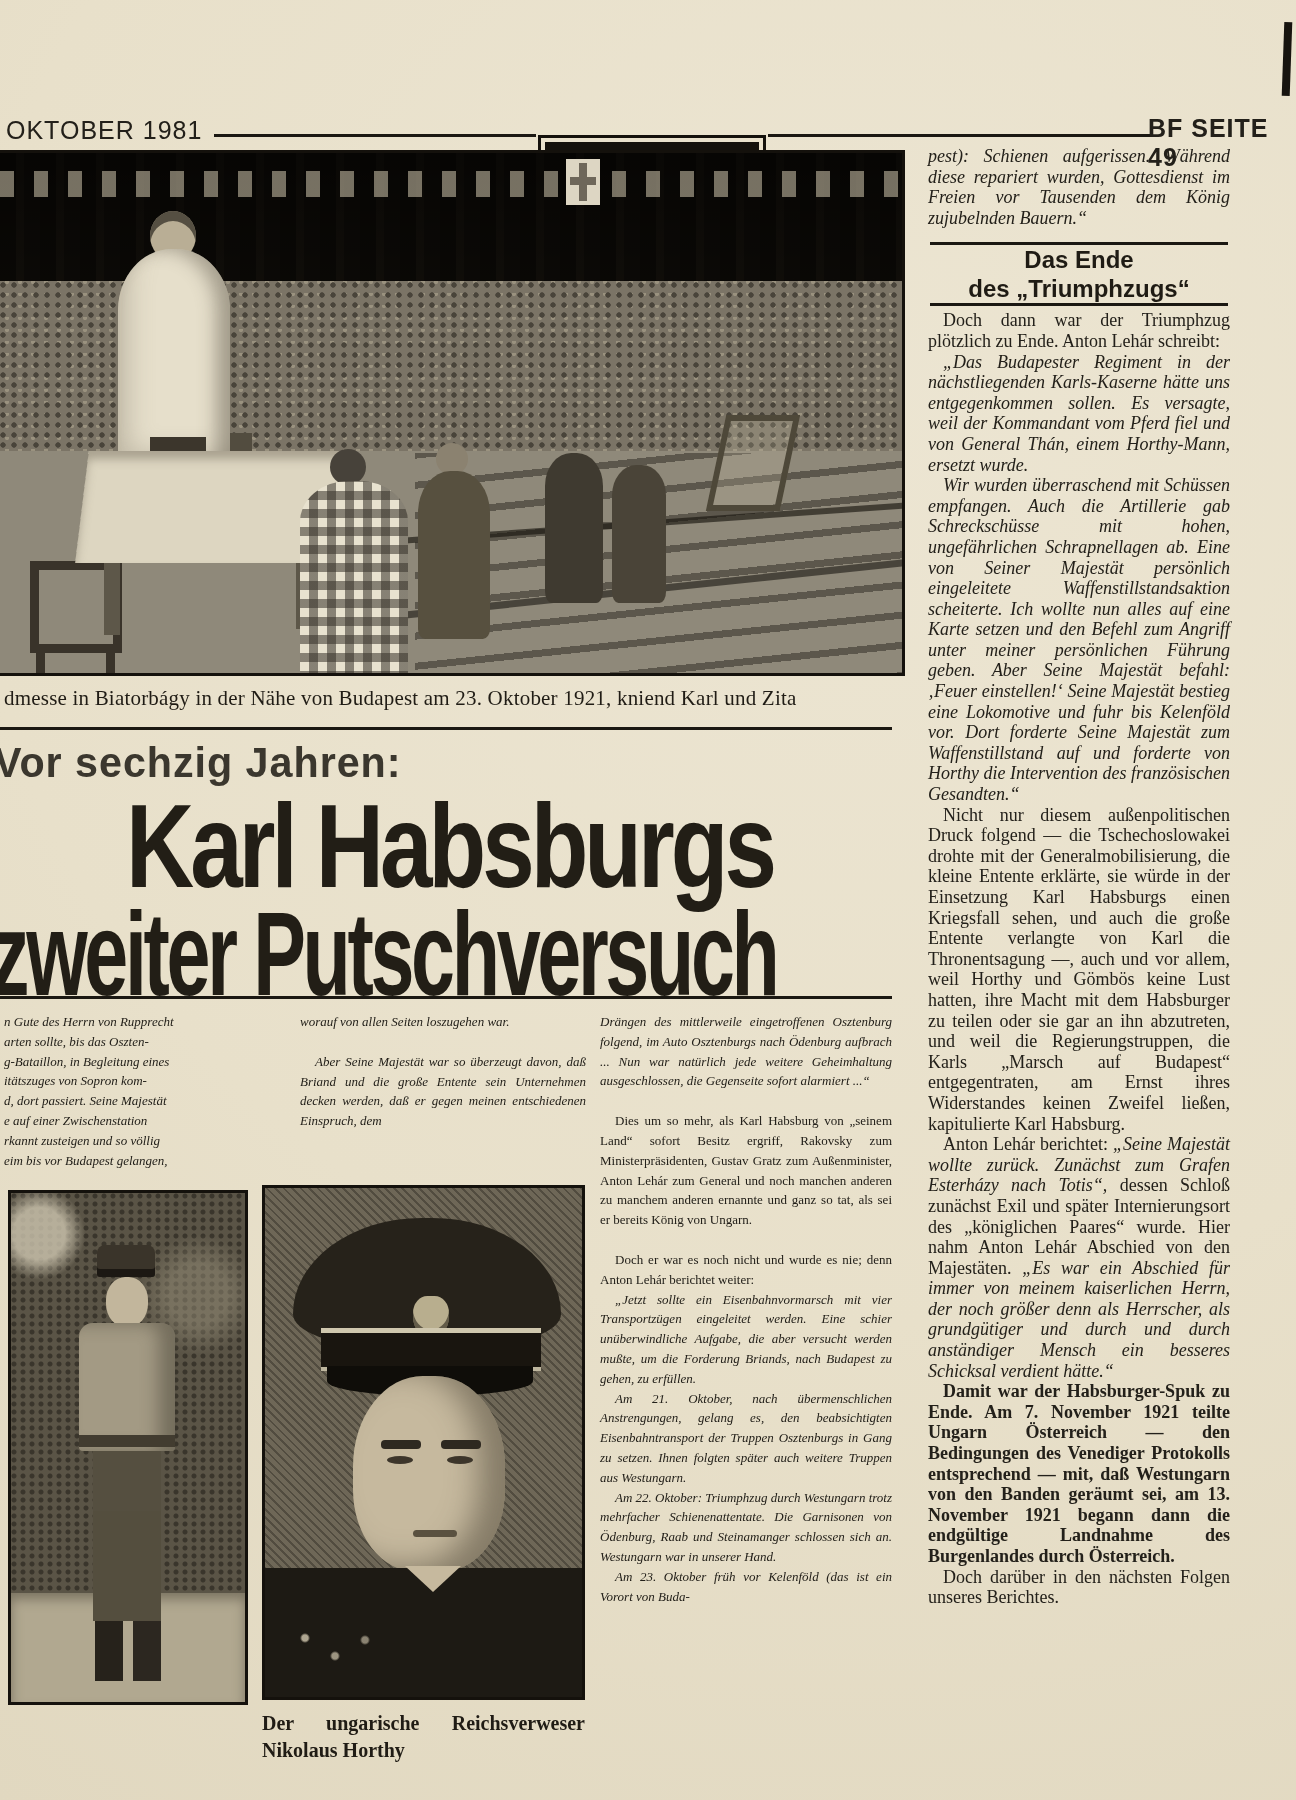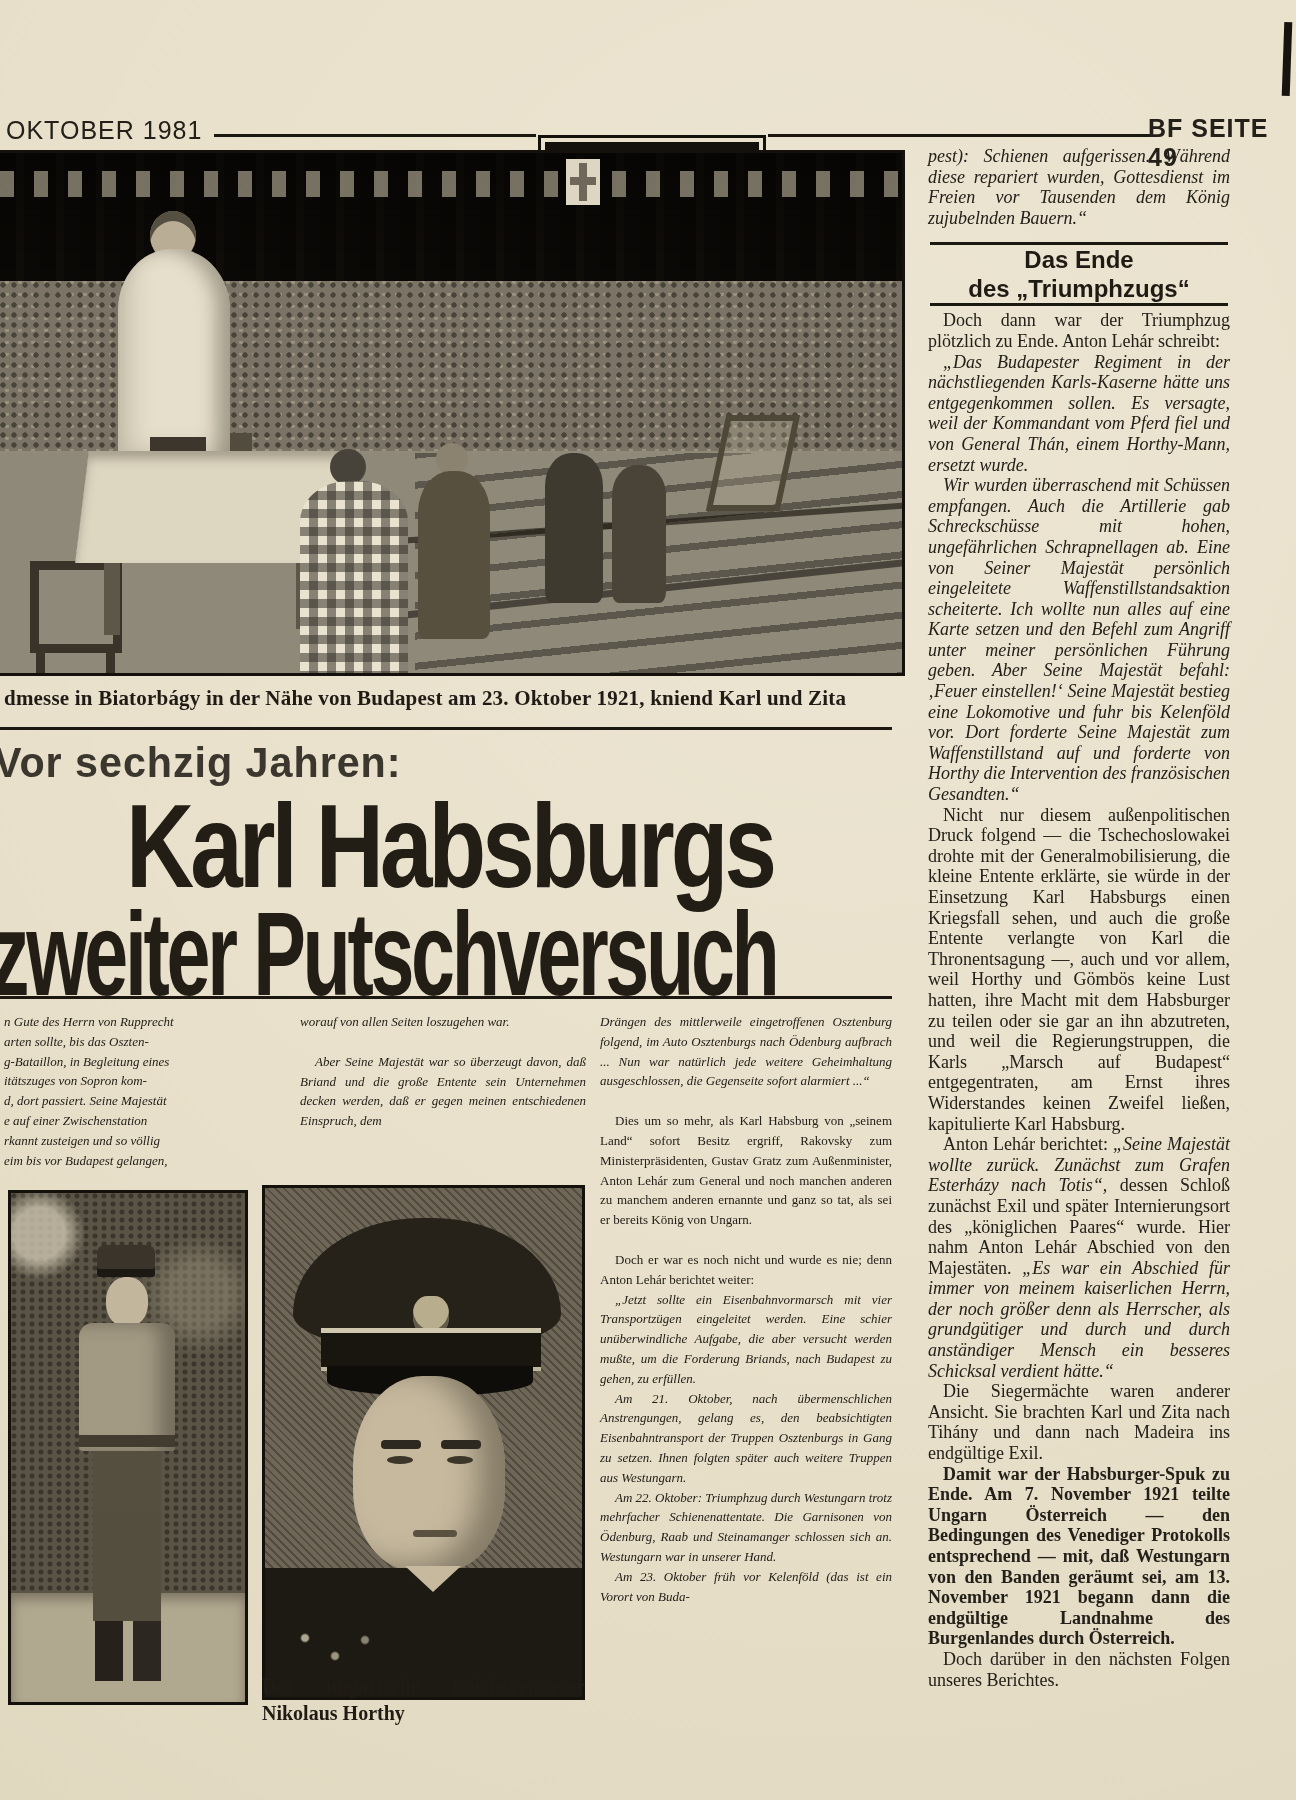--- a/index.html
+++ b/index.html
@@ -64,21 +64,21 @@
   .mp-kneeler-dark{position:absolute;left:418px;top:318px;width:72px;height:168px;background:#57503f;
     border-radius:45% 45% 10% 10% / 25% 25% 6% 6%;}
   .mp-kneeler-dark-head{position:absolute;left:436px;top:290px;width:32px;height:32px;background:#8b8270;border-radius:50%;}
   .mp-soldier1{position:absolute;left:545px;top:300px;width:58px;height:150px;background:#3f3a30;border-radius:45% 45% 12% 12%/22% 22% 8% 8%;}
   .mp-soldier2{position:absolute;left:612px;top:312px;width:54px;height:138px;background:#4a4438;border-radius:45% 45% 12% 12%/22% 22% 8% 8%;}
   .mp-chair{position:absolute;left:30px;top:408px;width:92px;height:92px;border:9px solid #39332a;box-sizing:border-box;background:transparent;}
   .mp-chair-leg1{position:absolute;left:36px;top:498px;width:9px;height:72px;background:#39332a;}
   .mp-chair-leg2{position:absolute;left:106px;top:498px;width:9px;height:66px;background:#39332a;}
   .mp-foldchair{position:absolute;left:716px;top:262px;width:74px;height:96px;border:6px solid #4e4839;box-sizing:border-box;transform:skewX(-12deg);background:rgba(190,182,160,.25);}
   
-  .main-caption{left:4px;top:686px;width:884px;font-weight:bold;font-size:21px;letter-spacing:.2px;color:#201c15;}
+  .main-caption{left:4px;top:686px;width:884px;font-weight:normal;font-size:21px;letter-spacing:.2px;color:#201c15;}
   .rule-caption{left:0;top:727px;width:892px;}
   .kicker{left:-6px;top:738px;font-family:"Liberation Sans",sans-serif;font-weight:bold;font-size:43px;color:#3b372e;letter-spacing:1px;transform:scaleX(.96);transform-origin:left top;}
   .headline{font-family:"Liberation Sans",sans-serif;font-weight:bold;color:#221e16;line-height:.92;white-space:nowrap;}
   .headline1{left:126px;top:792px;font-size:118px;letter-spacing:-5px;transform:scaleX(.80);transform-origin:left top;}
   .headline2{left:-10px;top:900px;font-size:118px;letter-spacing:-5px;transform:scaleX(.67);transform-origin:left top;}
   .rule-headline{left:0;top:996px;width:892px;}
   
   .bodycol{position:absolute;top:1012px;font-size:13px;line-height:19.8px;text-align:justify;color:#23201a;}
   .col1{left:4px;width:284px;font-style:italic;}
   .col2{left:300px;width:286px;}
@@ -128,21 +128,21 @@
   .hp-eye1{position:absolute;left:122px;top:268px;width:26px;height:8px;background:#3c352a;border-radius:50%;}
   .hp-eye2{position:absolute;left:182px;top:268px;width:26px;height:8px;background:#3c352a;border-radius:50%;}
   .hp-mouth{position:absolute;left:148px;top:342px;width:44px;height:7px;background:#5a5140;border-radius:4px;}
   .hp-shoulders{position:absolute;left:0;top:380px;width:100%;height:135px;background:#1d1a14;
     background-image:radial-gradient(circle at 40px 70px, rgba(210,200,175,.8) 3px, transparent 5px),
       radial-gradient(circle at 70px 88px, rgba(210,200,175,.7) 3px, transparent 5px),
       radial-gradient(circle at 100px 72px, rgba(210,200,175,.6) 3px, transparent 5px);}
   .hp-collar{position:absolute;left:140px;top:378px;width:56px;height:26px;background:#c6b99e;clip-path:polygon(0 0,100% 0,50% 100%);}
   
   .lehar-caption{left:0;top:1712px;width:252px;font-weight:bold;font-size:19px;line-height:26px;color:#201c15;}
-  .horthy-caption{left:262px;top:1673px;width:323px;font-weight:bold;font-size:20px;line-height:27px;color:#201c15;}
+  .horthy-caption{left:262px;top:1710px;width:323px;font-weight:bold;font-size:20px;line-height:27px;color:#201c15;}
   .just-line{text-align:justify;text-align-last:justify;}
 </style>
 </head>
 <body>
 
 <div class="page">
 
   <div class="abs hdr-date">OKTOBER 1981</div>
   <div class="rule hdr-rule-l"></div>
   <div class="abs report-box">
@@ -223,21 +223,20 @@
       <div class="sh-line">Das Ende</div>
       <div class="sh-line">des „Triumphzugs“</div>
       <div class="sh-rule"></div>
     </div>
     <div>
         <p class="para indent"><span class="seg-roman">Doch dann war der Triumphzug plötzlich zu Ende. Anton Lehár schreibt:</span></p>
         <p class="para indent"><span class="seg-italic">„Das Budapester Regiment in der nächstliegenden Karls-Kaserne hätte uns entgegenkommen sollen. Es versagte, weil der Kommandant vom Pferd fiel und von General Thán, einem Horthy-Mann, ersetzt wurde.</span></p>
         <p class="para indent"><span class="seg-italic">Wir wurden überraschend mit Schüssen empfangen. Auch die Artillerie gab Schreckschüsse mit hohen, ungefährlichen Schrapnellagen ab. Eine von Seiner Majestät persönlich eingeleitete Waffenstillstandsaktion scheiterte. Ich wollte nun alles auf eine Karte setzen und den Befehl zum Angriff unter meiner persönlichen Führung geben. Aber Seine Majestät befahl: ‚Feuer einstellen!‘ Seine Majestät bestieg eine Lokomotive und fuhr bis Kelenföld vor. Dort forderte Seine Majestät zum Waffenstillstand auf und forderte von Horthy die Intervention des französischen Gesandten.“</span></p>
         <p class="para indent"><span class="seg-roman">Nicht nur diesem außenpolitischen Druck folgend — die Tschechoslowakei drohte mit der Generalmobilisierung, die kleine Entente erklärte, sie würde in der Einsetzung Karl Habsburgs einen Kriegsfall sehen, und auch die große Entente verlangte von Karl die Thronentsagung —, auch und vor allem, weil Horthy und Gömbös keine Lust hatten, ihre Macht mit dem Habsburger zu teilen oder sie gar an ihn abzutreten, und weil die Regierungstruppen, die Karls „Marsch auf Budapest“ entgegentraten, am Ernst ihres Widerstandes keinen Zweifel ließen, kapitulierte Karl Habsburg.</span></p>
         <p class="para indent"><span class="seg-roman">Anton Lehár berichtet: </span><span class="seg-italic">„Seine Majestät wollte zurück. Zunächst zum Grafen Esterházy nach Totis“, </span><span class="seg-roman">dessen Schloß zunächst Exil und später Internierungsort des „königlichen Paares“ wurde. Hier nahm Anton Lehár Abschied von den Majestäten. </span><span class="seg-italic">„Es war ein Abschied für immer von meinem kaiserlichen Herrn, der noch größer denn als Herrscher, als grundgütiger und durch und durch anständiger Mensch ein besseres Schicksal verdient hätte.“</span></p>
-        <p class="para indent"><span class="seg-roman">Die Siegermächte waren anderer Ansicht. Sie brachten Karl und Zita nach Tihány und dann nach Madeira ins endgültige Exil.</span></p>
         <p class="para indent"><span class="seg-bold">Damit war der Habsburger-Spuk zu Ende. Am 7. November 1921 teilte Ungarn Österreich — den Bedingungen des Venediger Protokolls entsprechend — mit, daß Westungarn von den Banden geräumt sei, am 13. November 1921 begann dann die endgültige Landnahme des Burgenlandes durch Österreich.</span></p>
         <p class="para indent"><span class="seg-roman">Doch darüber in den nächsten Folgen unseres Berichtes.</span></p>
       </div>
   </div>
 
   <div class="photo lehar-photo">
     <div class="lp-path"></div>
     <div class="lp-cap"></div>
     <div class="lp-face"></div>
     <div class="lp-torso"></div>

